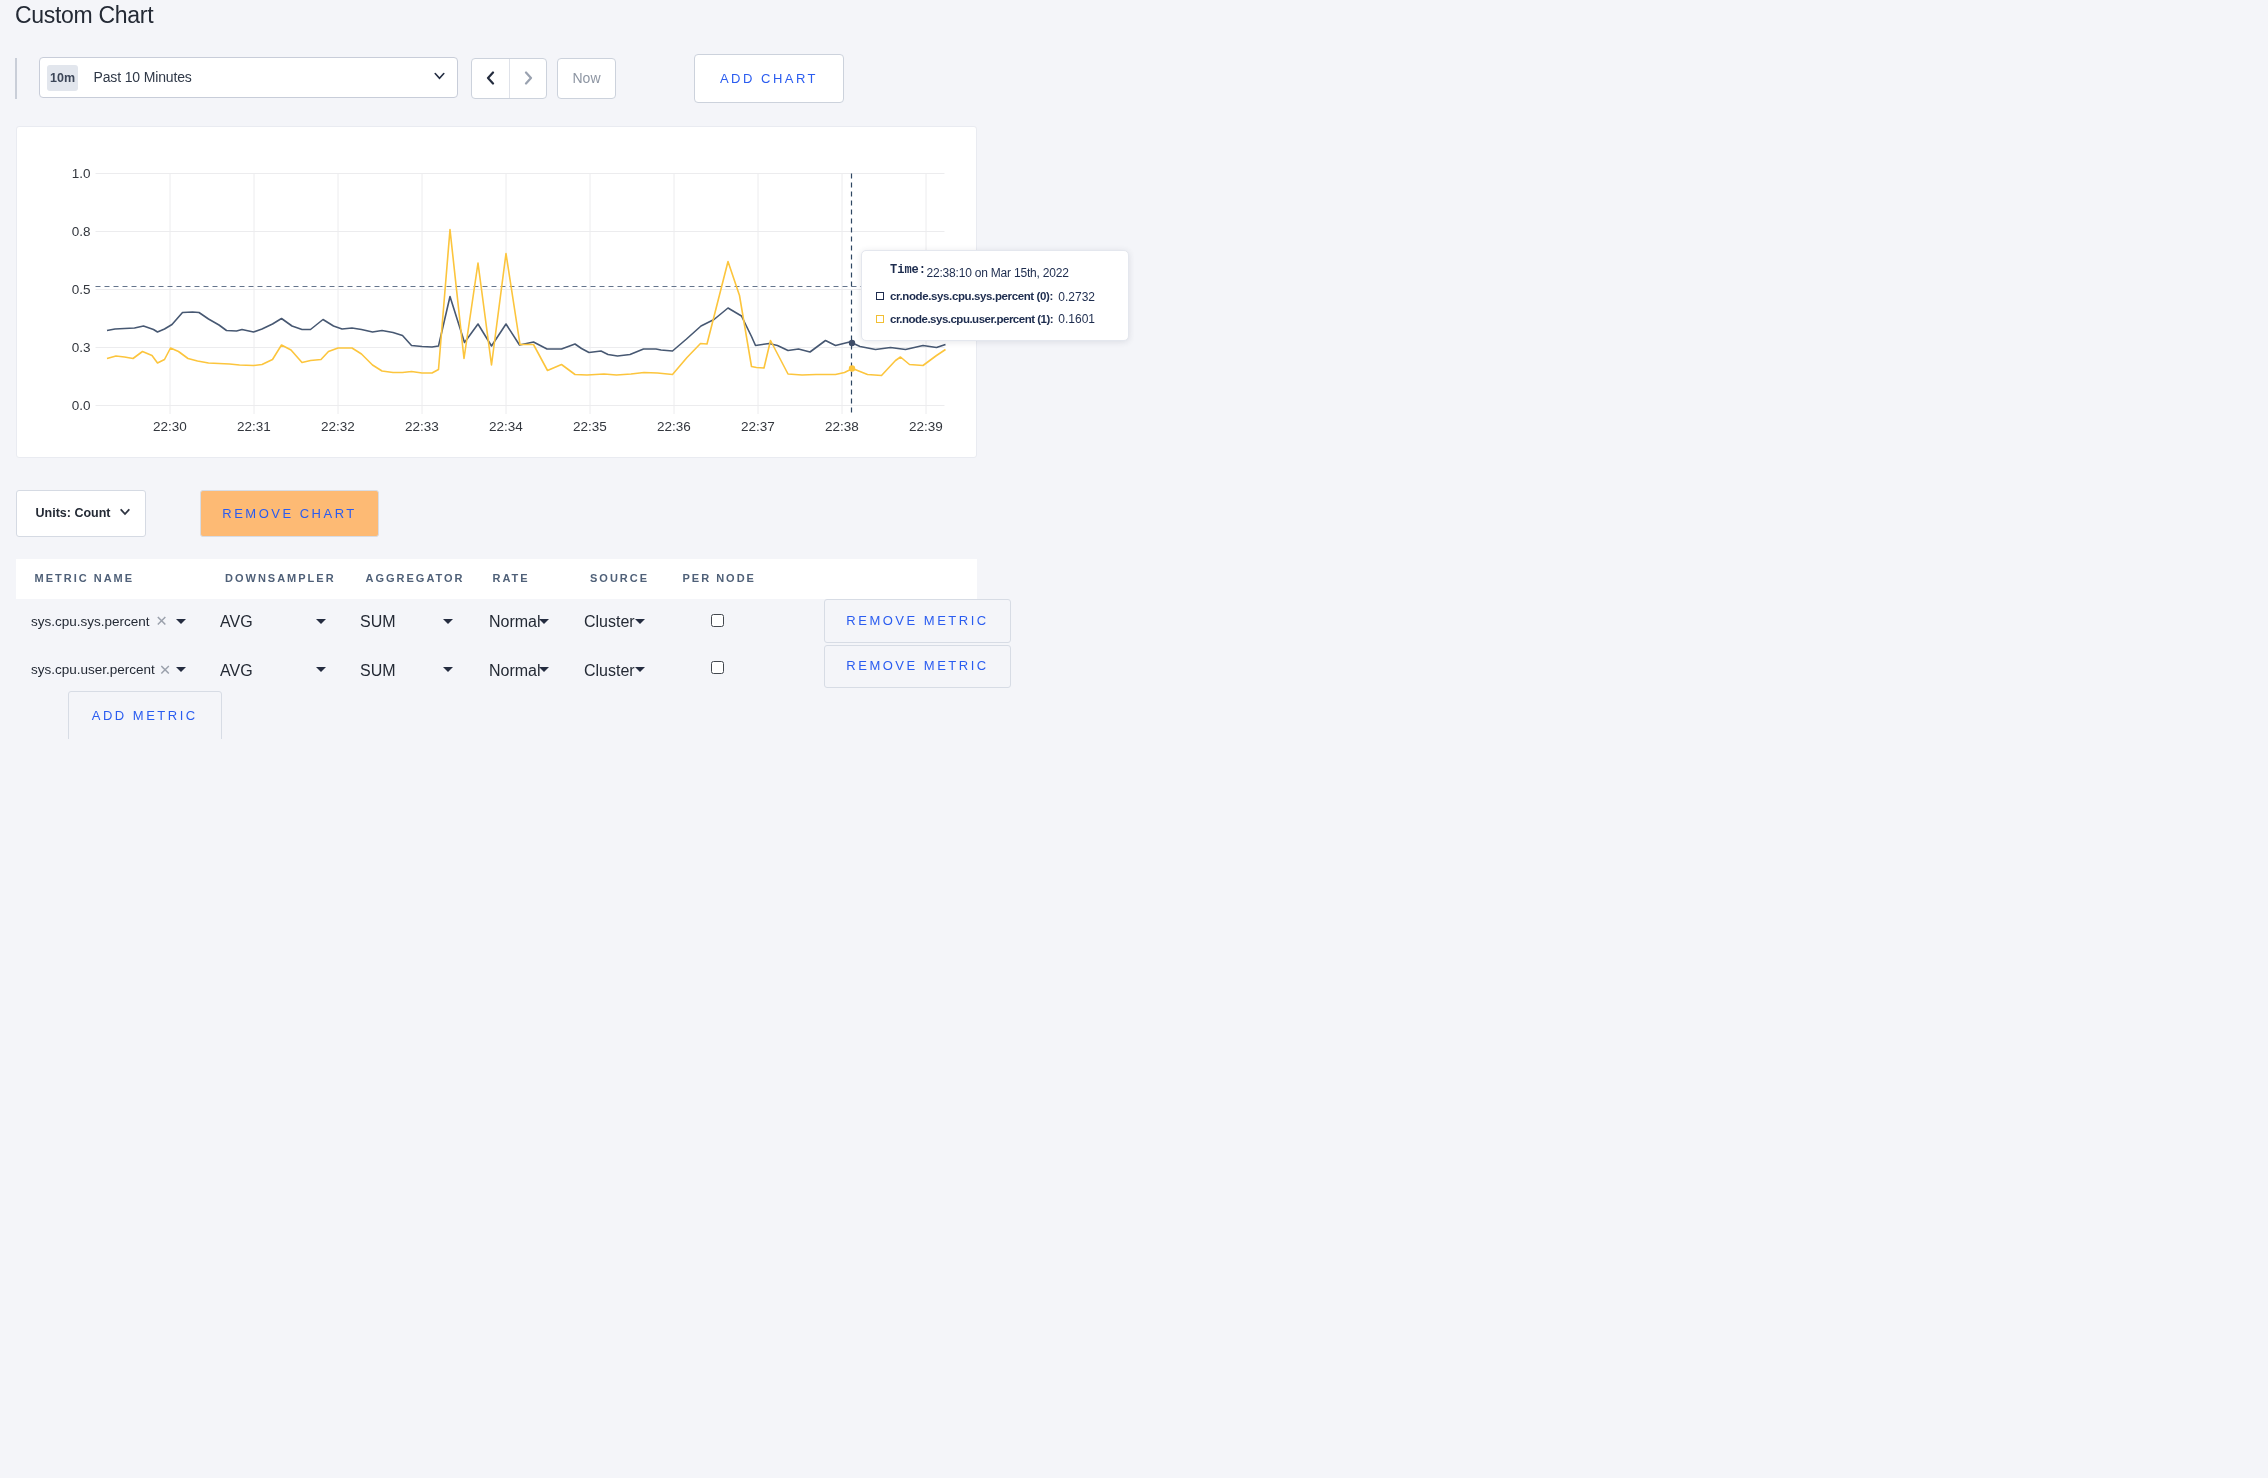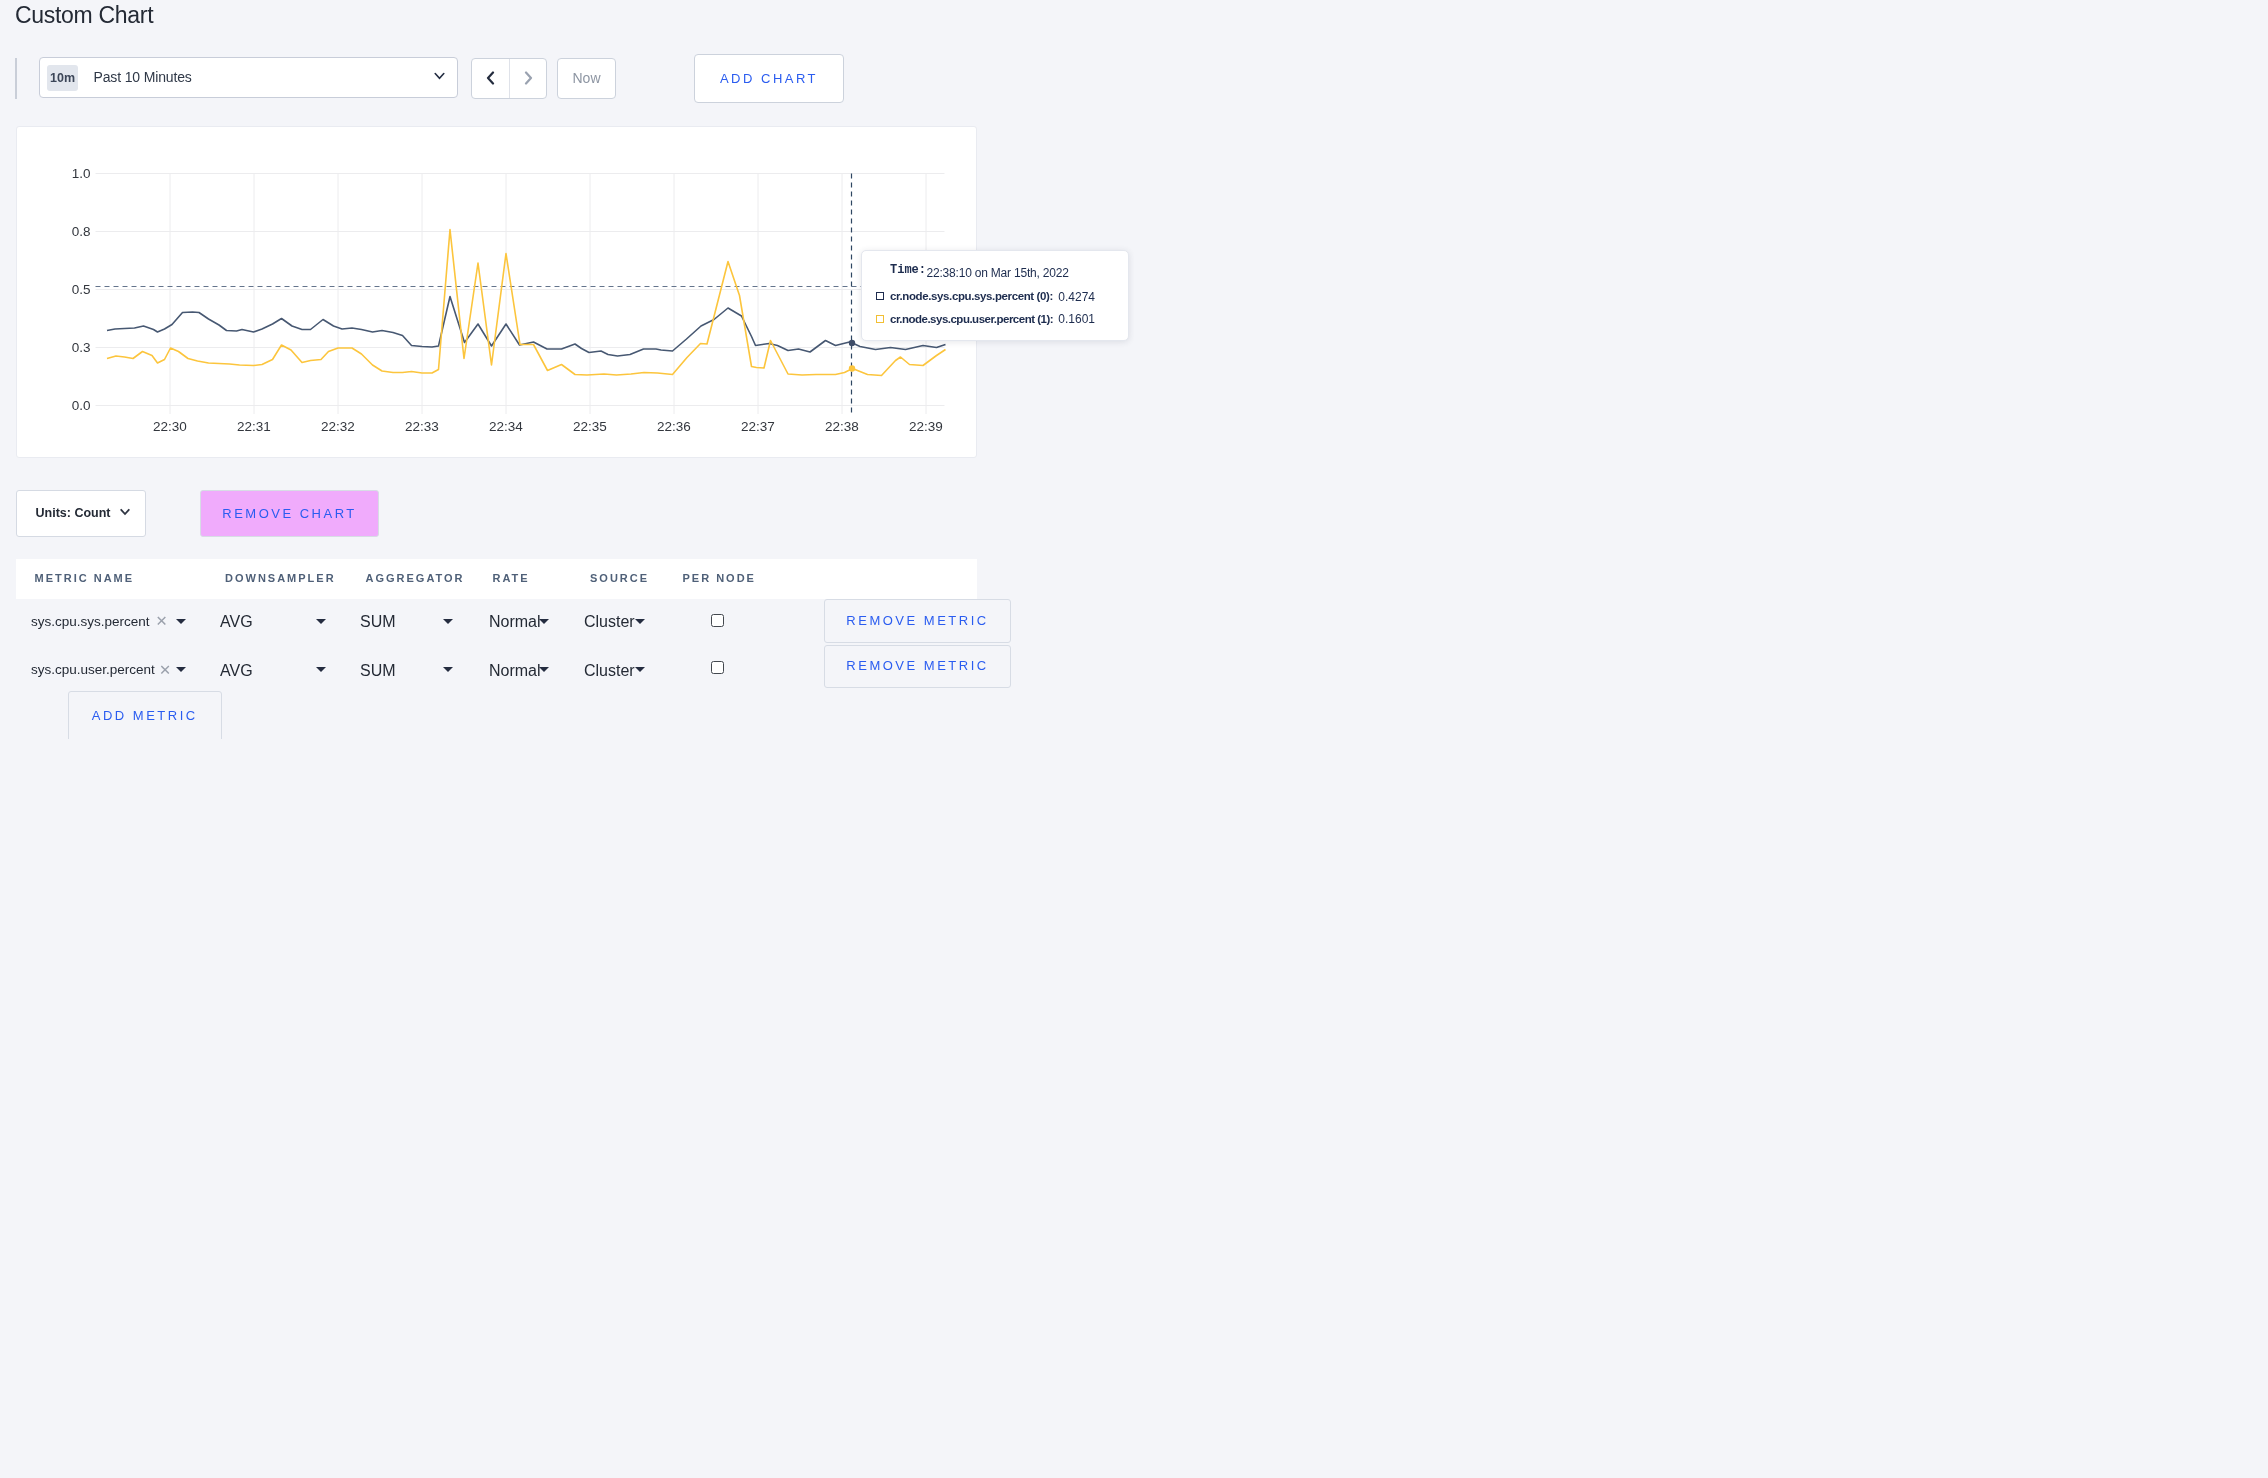--- a/index.html
+++ b/index.html
@@ -76,31 +76,31 @@
 <circle cx="836" cy="202" r="3.2" fill="#3e4d68"></circle>
 <circle cx="836" cy="227.5" r="3.2" fill="#fcc53d"></circle>
 </svg>
 </div>
 
 <div class="abs" style="left:861px;top:249.5px;width:268px;height:91px;background:#fff;border:1px solid #e4e7ee;border-radius:5px;box-shadow:0 1px 6px rgba(40,50,70,0.12);"></div>
 <div class="abs" style="left:890px;top:263px;font-size:12px;font-weight:700;color:#1d2c4e;font-family:Liberation Mono, monospace;">Time:</div>
 <div class="abs" style="left:926.5px;top:265.5px;font-size:12px;letter-spacing:-0.2px;color:#1d2c4e;">22:38:10 on Mar 15th, 2022</div>
 <div class="abs" style="left:875.5px;top:292px;width:8px;height:8px;border:1.5px solid #1e2c4e;"></div>
 <div class="abs" style="left:890px;top:290px;font-size:11.5px;font-weight:700;letter-spacing:-0.38px;color:#1d2c4e;">cr.node.sys.cpu.sys.percent (0):</div>
-<div class="abs" style="left:1054px;top:289.5px;width:41px;text-align:right;font-size:12px;color:#1d2c4e;">0.4274</div>
+<div class="abs" style="left:1054px;top:289.5px;width:41px;text-align:right;font-size:12px;color:#1d2c4e;">0.2732</div>
 <div class="abs" style="left:875.5px;top:314.5px;width:8px;height:8px;border:1.5px solid #f2bf34;"></div>
 <div class="abs" style="left:890px;top:312.5px;font-size:11.5px;font-weight:700;letter-spacing:-0.5px;color:#1d2c4e;">cr.node.sys.cpu.user.percent (1):</div>
 <div class="abs" style="left:1054px;top:312px;width:41px;text-align:right;font-size:12px;color:#1d2c4e;">0.1601</div>
 
 <div class="abs" style="left:15.5px;top:489.5px;width:130px;height:47px;background:#fff;border:1px solid #d5dae3;border-radius:3px;"></div>
 <div class="abs" style="left:35.5px;top:489.5px;height:47px;line-height:47px;font-size:12.5px;font-weight:700;color:#242a35;">Units: Count</div>
 <svg class="abs" style="left:120px;top:507.5px;" width="10" height="9" viewBox="0 0 10 9">
     <path d="M1.2 1.8 L5 6 L8.8 1.8" fill="none" stroke="#2f3542" stroke-width="1.8" stroke-linecap="round"></path>
   </svg>
-<div class="abs rmbtn blue" style="left:156px;top:489.5px;width:179px;height:47px;line-height:45px;background:#f0abfc;">REMOVE CHART</div>
+<div class="abs rmbtn blue" style="left:156px;top:489.5px;width:179px;height:47px;line-height:45px;background:#fdba74;">REMOVE CHART</div>
 
 <div class="abs" style="left:15.5px;top:558.5px;width:961px;height:40px;background:#fff;"></div>
 <div class="abs hdr" style="left:34.5px;top:572px;">METRIC NAME</div>
 <div class="abs hdr" style="left:225px;top:572px;">DOWNSAMPLER</div>
 <div class="abs hdr" style="left:365.5px;top:572px;">AGGREGATOR</div>
 <div class="abs hdr" style="left:492.5px;top:572px;">RATE</div>
 <div class="abs hdr" style="left:590px;top:572px;">SOURCE</div>
 <div class="abs hdr" style="left:682.5px;top:572px;">PER NODE</div>
 
 <div class="abs" style="left:31px;top:613.5px;font-size:13.5px;color:#242a35;">sys.cpu.sys.percent</div>

